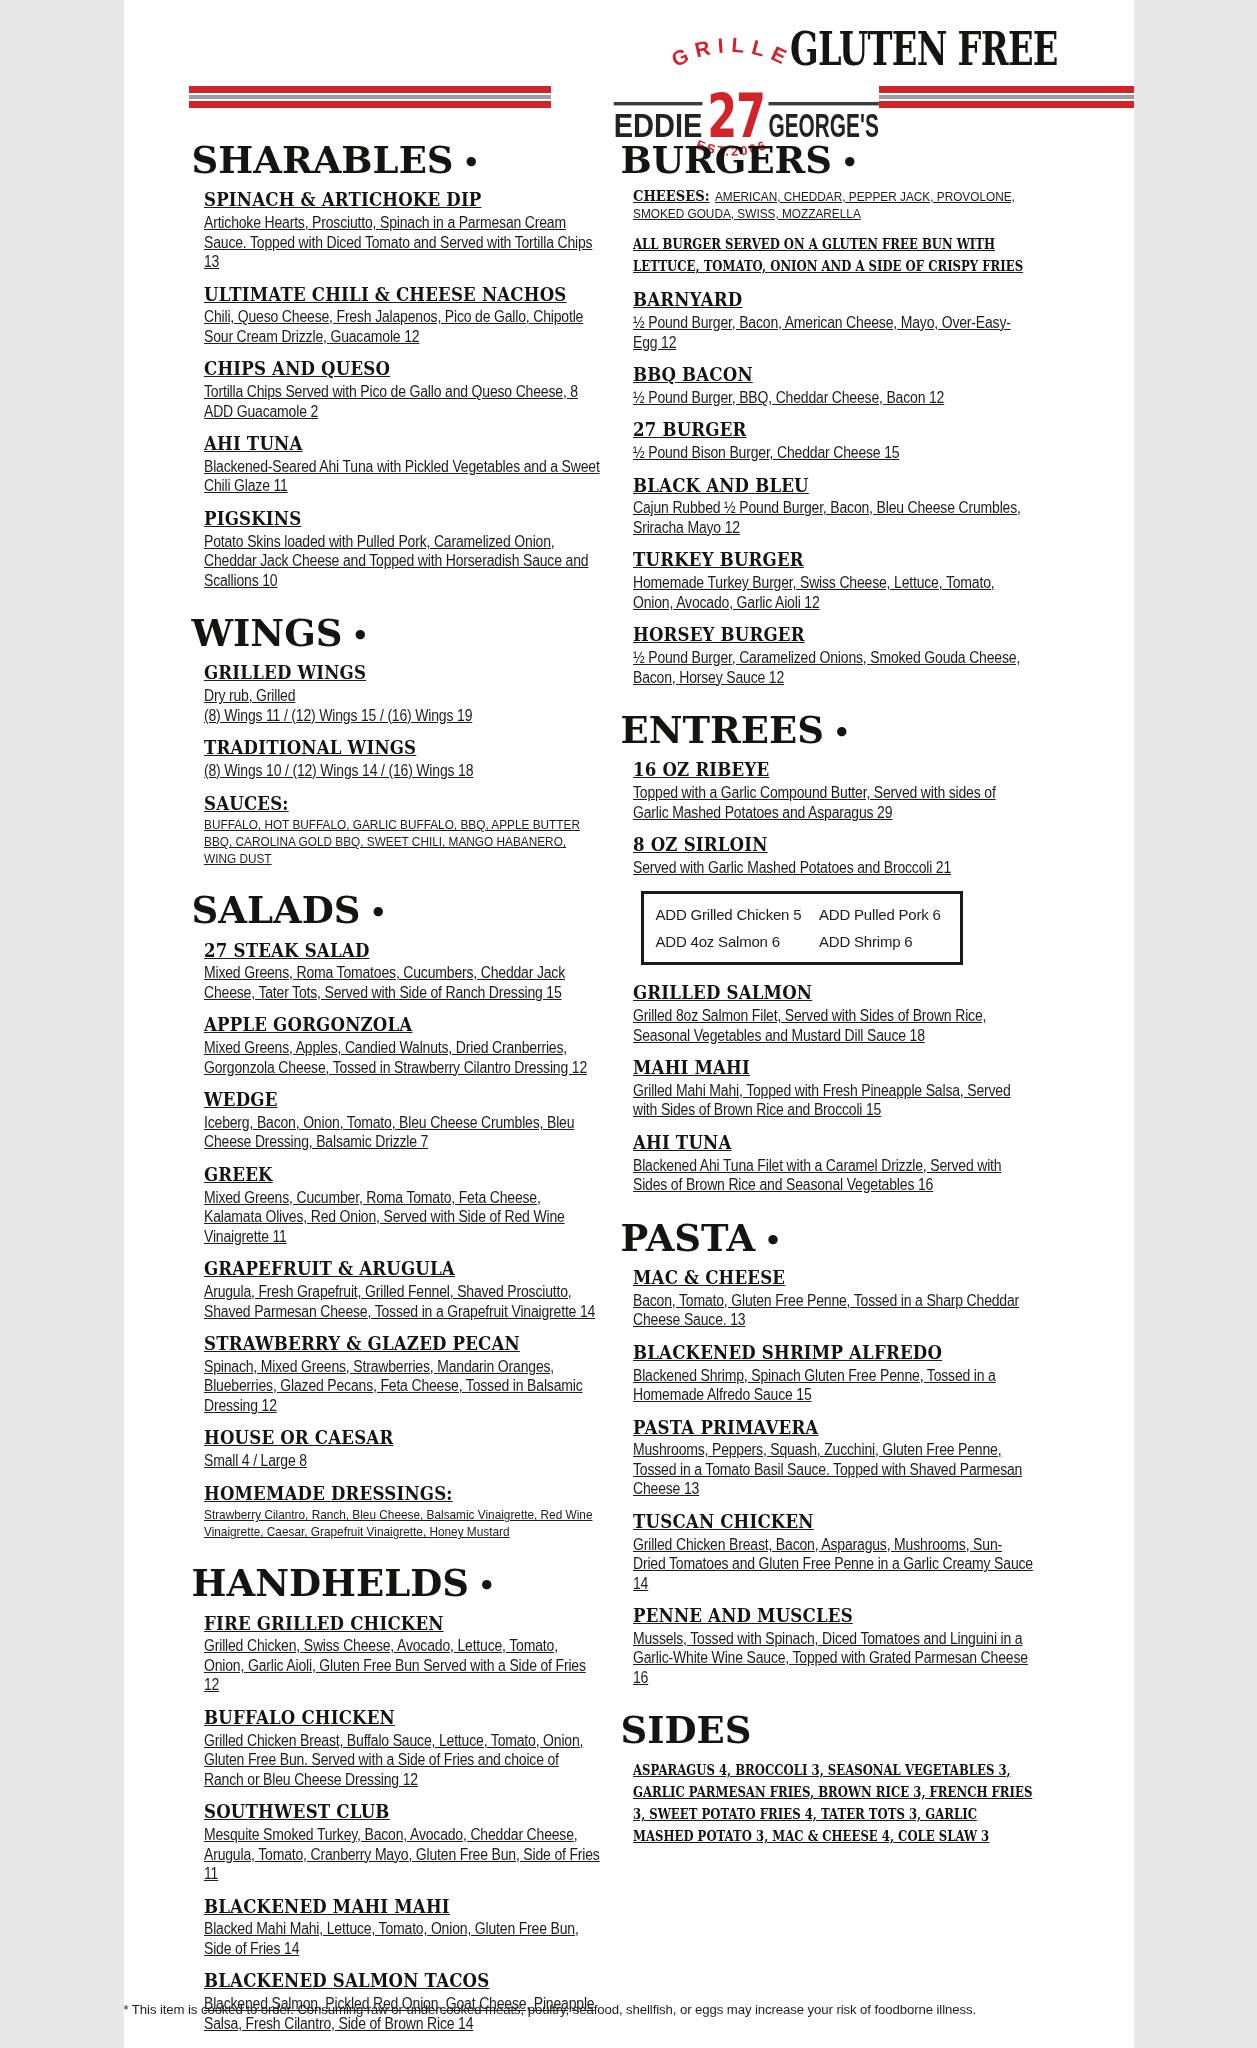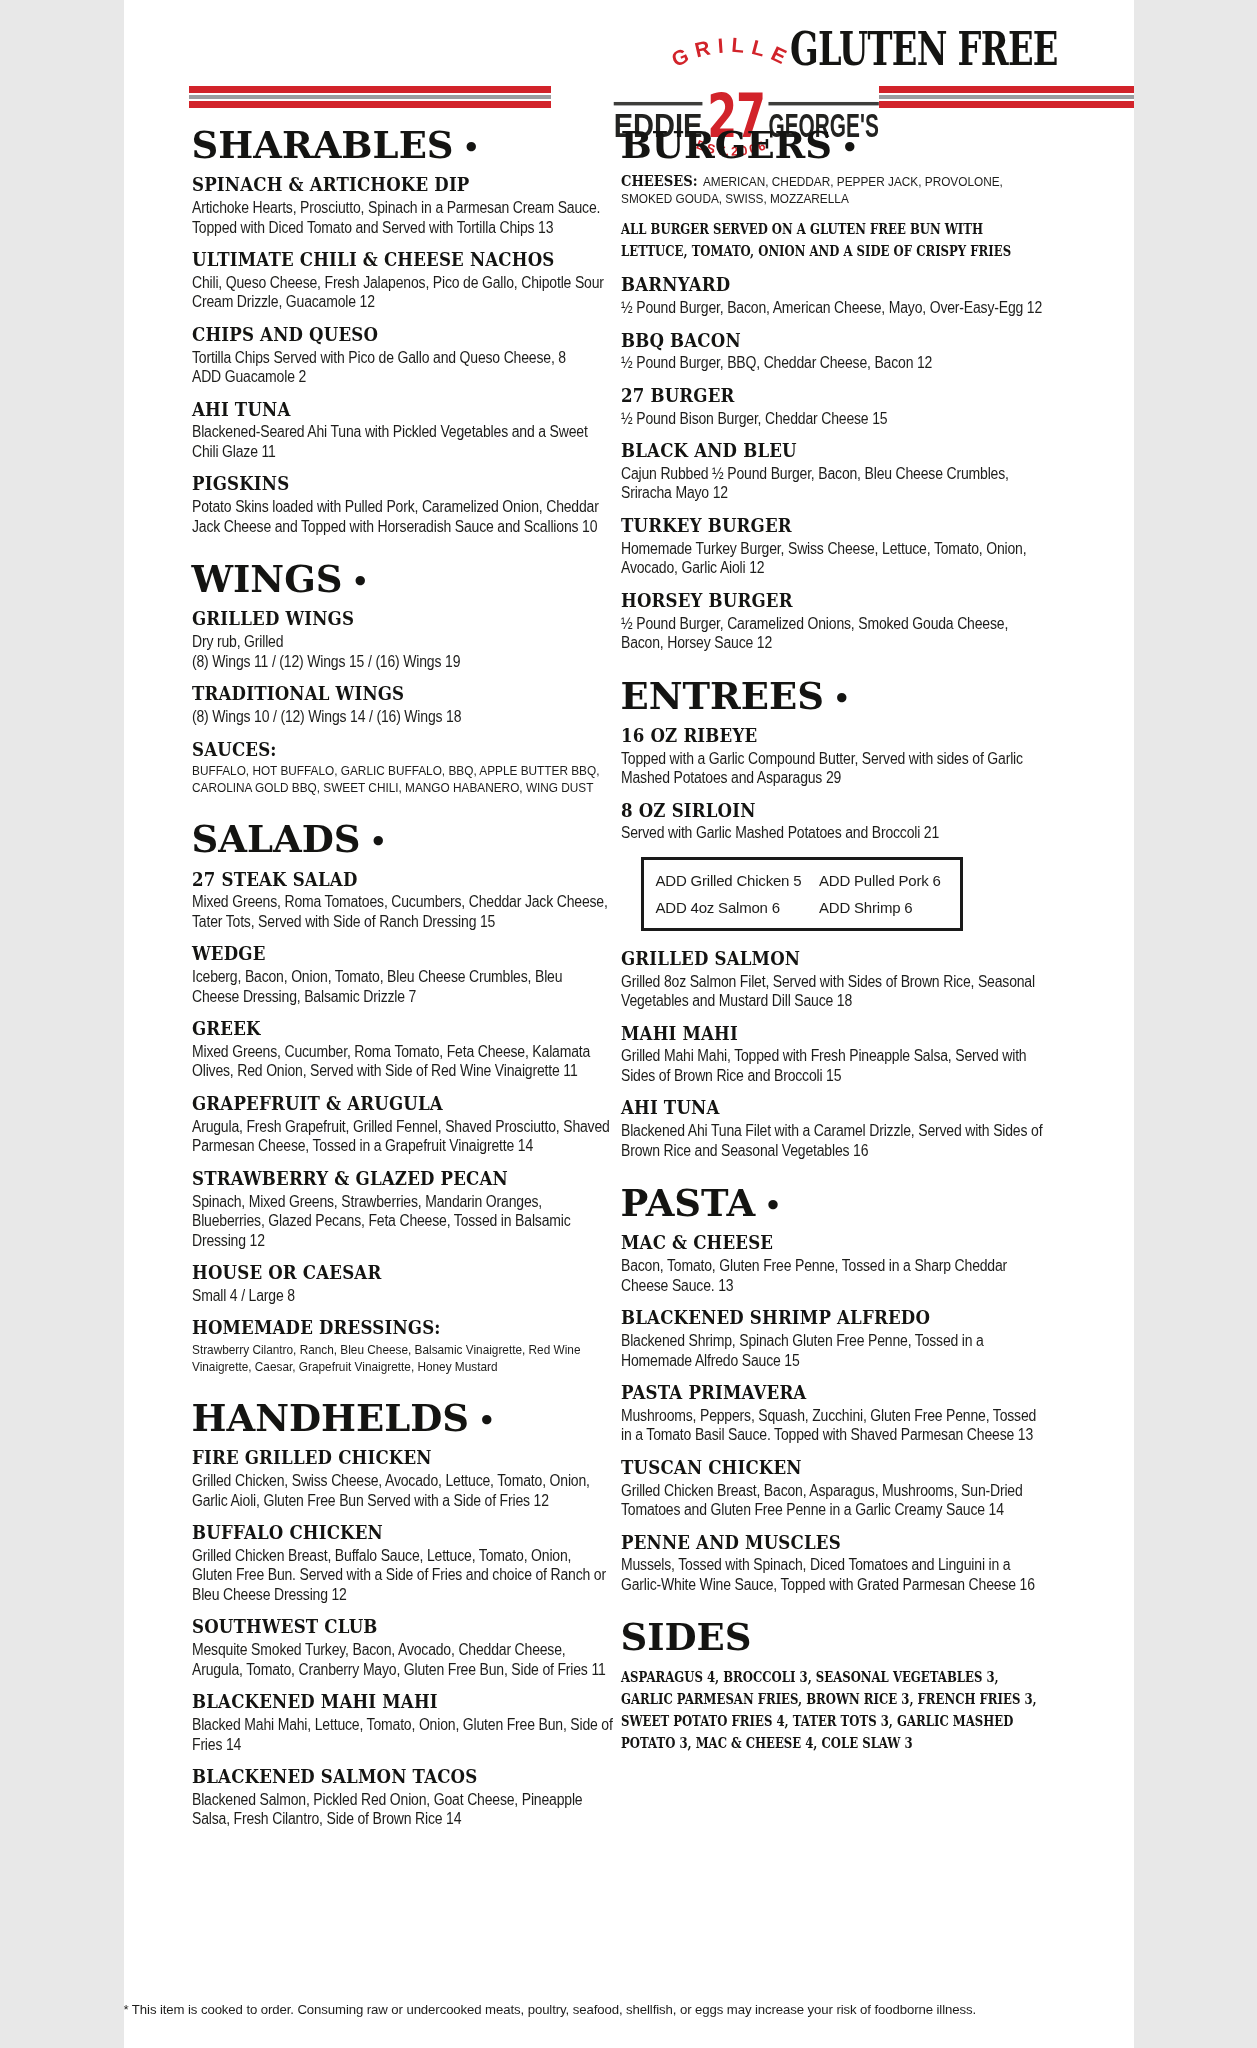--- a/index.html
+++ b/index.html
@@ -34,23 +34,23 @@
   
   .columns{position:absolute;left:68px;top:126px;display:flex;gap:8px;}
   .col{min-width:0;}
   .col-left{width:421px;}
   .col-right{width:424px;}
   .menu-section{margin:0;}
   .section-title{
     font-family:"DejaVu Serif",serif;font-weight:bold;font-size:37px;line-height:1.06;
     margin:24px 0 8px;letter-spacing:0;color:#141412;white-space:nowrap;
   }
-  .menu-section:first-child .section-title{margin-top:0;}
+  .menu-section:first-child .section-title{margin-top:15px;}
   .section-title .bullet{font-size:.72em;vertical-align:.08em;}
-  .menu-item{margin:0 0 11px;}
+  .menu-item{margin:0 12px 11px;text-decoration:underline;}
   .item-name{
     font-family:"DejaVu Serif",serif;font-weight:bold;font-size:19px;line-height:1.2;
     margin:0 0 2px;letter-spacing:.2px;color:#141412;
   }
   .item-desc{
     font-size:16px;line-height:19.5px;letter-spacing:-.2px;margin:0;
     white-space:pre-line;color:#1d1d1b;
   }
   .item-desc.small{font-size:13.5px;line-height:17px;letter-spacing:0;}
   .cond{width:114.3%;transform:scaleX(.875);transform-origin:0 0;}
@@ -143,20 +143,24 @@
             <p class="item-desc cond small">BUFFALO, HOT BUFFALO, GARLIC BUFFALO, BBQ, APPLE BUTTER BBQ, CAROLINA GOLD BBQ, SWEET CHILI, MANGO HABANERO, WING DUST</p>
           </div>
         </section>
         <section class="menu-section">
           <h2 class="section-title"><span>SALADS</span><span class="bullet"> •</span></h2>
           <div class="menu-item">
             <h3 class="item-name cond">27 STEAK SALAD</h3>
             <p class="item-desc cond">Mixed Greens, Roma Tomatoes, Cucumbers, Cheddar Jack Cheese, Tater Tots, Served with Side of Ranch Dressing 15</p>
           </div>
           <div class="menu-item">
+            <h3 class="item-name cond">APPLE GORGONZOLA</h3>
+            <p class="item-desc cond">Mixed Greens, Apples, Candied Walnuts, Dried Cranberries, Gorgonzola Cheese, Tossed in Strawberry Cilantro Dressing 12</p>
+          </div>
+          <div class="menu-item">
             <h3 class="item-name cond">WEDGE</h3>
             <p class="item-desc cond">Iceberg, Bacon, Onion, Tomato, Bleu Cheese Crumbles, Bleu Cheese Dressing, Balsamic Drizzle 7</p>
           </div>
           <div class="menu-item">
             <h3 class="item-name cond">GREEK</h3>
             <p class="item-desc cond">Mixed Greens, Cucumber, Roma Tomato, Feta Cheese, Kalamata Olives, Red Onion, Served with Side of Red Wine Vinaigrette 11</p>
           </div>
           <div class="menu-item">
             <h3 class="item-name cond">GRAPEFRUIT &amp; ARUGULA</h3>
             <p class="item-desc cond">Arugula, Fresh Grapefruit, Grilled Fennel, Shaved Prosciutto, Shaved Parmesan Cheese, Tossed in a Grapefruit Vinaigrette 14</p>

